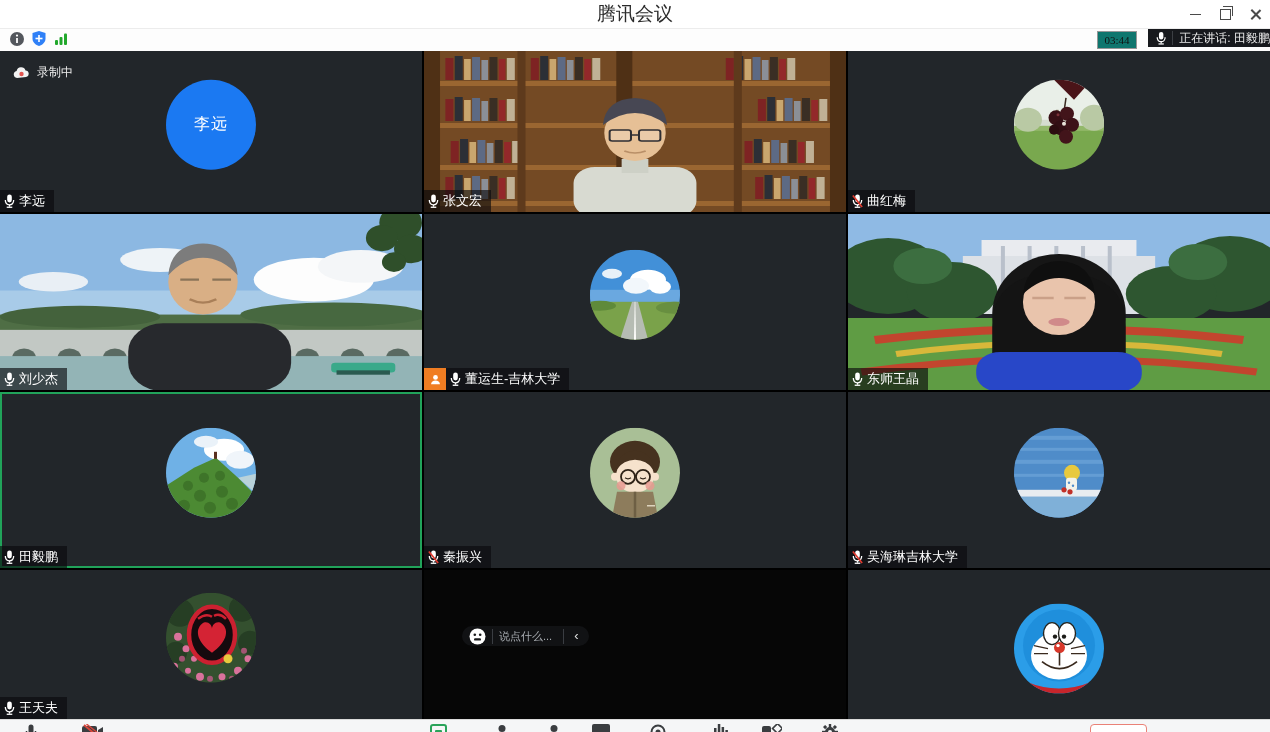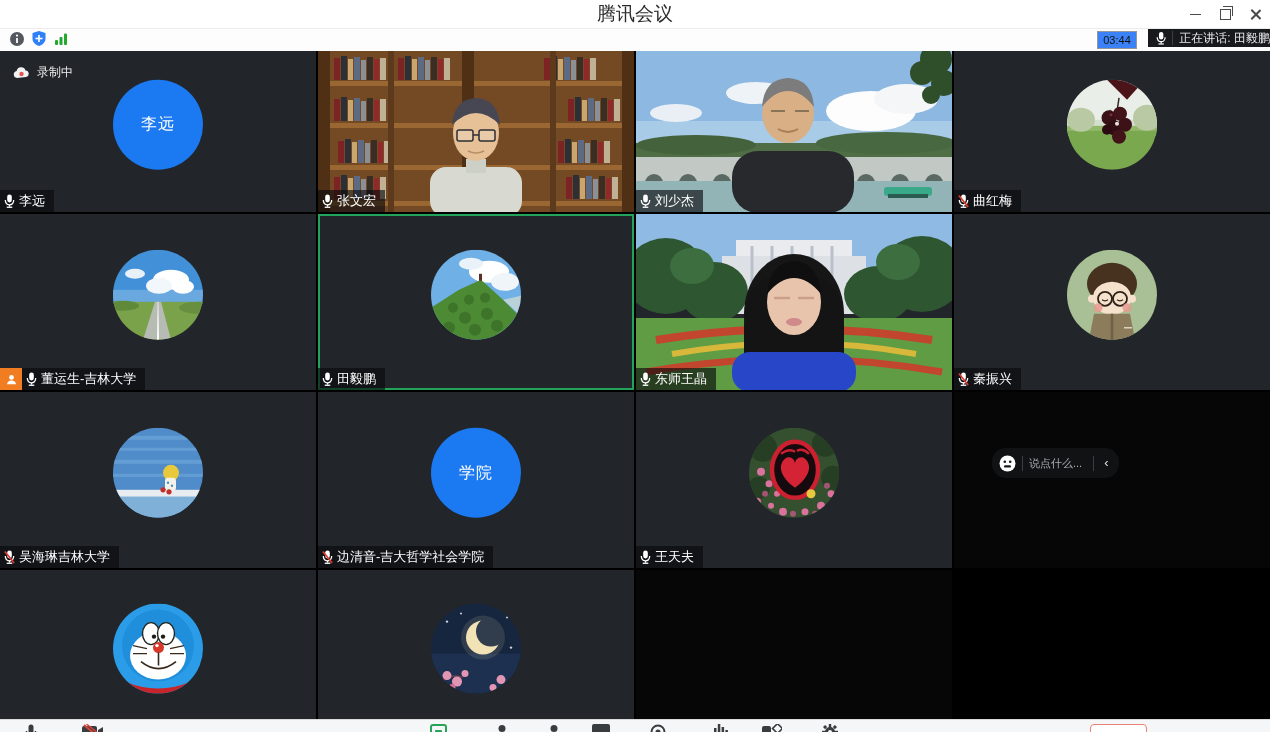--- a/index.html
+++ b/index.html
@@ -13,49 +13,49 @@
   .ico-min{width:11px;height:1px;background:#4a4a4a;display:block;}
   .ico-restore{width:9px;height:9px;border:1px solid #4a4a4a;position:relative;background:#fff;display:block;}
   .ico-restore:before{content:"";position:absolute;left:2px;top:-4px;width:9px;height:9px;border:1px solid #4a4a4a;border-left:none;border-bottom:none;}
   .ico-close{width:11px;height:11px;position:relative;display:block;}
   .ico-close:before,.ico-close:after{content:"";position:absolute;left:5px;top:-1px;width:1.5px;height:13px;background:#4a4a4a;}
   .ico-close:before{transform:rotate(45deg);} .ico-close:after{transform:rotate(-45deg);}
   
   .topbar{position:absolute;top:29px;left:0;width:1270px;height:22px;background:#fdfdfd;z-index:20;}
   .topbar-icons{position:absolute;left:9px;top:2px;display:flex;gap:7px;align-items:center;}
   .tico{width:15px;height:15px;display:flex;align-items:center;justify-content:center;}
-  .timer{position:absolute;right:133px;top:2px;width:38px;height:16px;background:#3b82f6;border:1px solid #979797;
-         font-size:11px;color:#111;display:flex;align-items:center;justify-content:center;}
+  .timer{position:absolute;right:133px;top:2px;width:38px;height:16px;background:#0f766e;border:1px solid #979797;
+         font-size:11px;color:#111;display:flex;align-items:center;justify-content:center;font-family:Liberation Serif, serif;}
   
   .banner{position:absolute;top:29px;right:0;width:122px;height:18px;background:#17191d;z-index:40;
           display:flex;align-items:center;padding-left:7px;overflow:hidden;box-sizing:border-box;}
   .banner-div{width:1px;height:14px;background:#3c3f44;margin:0 6px 0 5px;flex:none;}
   .banner-text{color:#e8e8e8;font-size:12px;white-space:nowrap;}
   
   .grid{position:absolute;top:51px;left:0;width:1270px;height:668px;display:grid;
-        grid-template-columns:repeat(4,1fr);grid-template-rows:161px 176px 176px 149px;gap:2px;background:#000;}
+        grid-template-columns:repeat(3,1fr);grid-template-rows:161px 176px 176px 149px;gap:2px;background:#000;}
   .tile{position:relative;background:#22262a;overflow:hidden;}
   .tile.black{background:#060606;}
   .tile[data-state="true"]{box-shadow:inset 0 0 0 2px #21a35a;}
   .vid{position:absolute;inset:0;width:100%;height:100%;}
   .avatar{position:absolute;left:50%;top:50%;transform:translate(-50%,-58%);width:90px;height:90px;border-radius:50%;overflow:hidden;}
   .avatar.low{transform:translate(-50%,-46%);}
   .avatar.blue{background:#1b79f2;display:flex;align-items:center;justify-content:center;color:#fff;font-size:16px;letter-spacing:1px;}
   
   .nlabel{position:absolute;left:0;bottom:0;height:22px;display:flex;align-items:stretch;z-index:5;}
   .host-badge{width:22px;background:#f07d22;display:flex;align-items:center;justify-content:center;flex:none;}
   .label-main{display:flex;align-items:center;gap:3px;background:rgba(10,10,12,.64);padding:0 9px 0 3px;
               font-size:13px;color:#fff;white-space:nowrap;}
   .mic-slash{visibility:hidden;}
   [data-state="muted"] .mic-slash{visibility:visible;}
   
   .recbadge{position:absolute;left:13px;top:13px;display:flex;align-items:center;gap:7px;z-index:5;}
   .recbadge span{color:#ededed;font-size:12px;}
   
-  .chatpill{position:absolute;left:38px;top:56px;height:30px;border-radius:14px;background:rgba(19,20,22,.9);
+  .chatpill{position:absolute;left:38px;top:56px;height:20px;border-radius:14px;background:rgba(19,20,22,.9);
             display:flex;align-items:center;z-index:6;}
   .chat-emoji{width:30px;display:flex;align-items:center;justify-content:center;}
   .chat-div{width:1px;height:15px;background:#3a3d42;}
   .chat-input{width:58px;background:transparent;border:none;outline:none;font-size:11px;color:#cfcfcf;padding:0 6px;}
   .chat-input::placeholder{color:#a9adb2;}
   .chat-collapse{width:25px;text-align:center;color:#e0e0e0;font-size:13px;line-height:30px;}
   
   .botbar{position:absolute;left:0;top:719px;width:1270px;height:13px;background:#f5f6f7;border-top:1px solid #dadada;z-index:25;}
   .bico{position:absolute;top:4px;}
   .share-btn{width:13px;height:13px;border:2px solid #2aa35a;border-radius:3px;display:flex;align-items:center;justify-content:center;}
@@ -190,20 +190,53 @@
       <line x1="155" y1="84" x2="161" y2="84" stroke="#2e2e33" stroke-width="1.5"></line>
       <path d="M150,100 Q158,104 166,100" fill="none" stroke="#b98f68" stroke-width="1.5"></path>
     </svg>
     <div class="nlabel">
         <div class="label-main" data-state="on">
       <svg width="13" height="15" viewBox="0 0 14 16">
             <use href="#mic-shape"></use>
             <line class="mic-slash" x1="2" y1="1.5" x2="12" y2="14" stroke="#e0392e" stroke-width="1.8"></line>
           </svg>
       <span>张文宏</span>
+        </div>
+      </div>
+  </div>
+
+  <div class="tile">
+    <div class="avatar">
+      <svg width="90" height="90" viewBox="0 0 90 90">
+        <rect width="90" height="56" fill="#e9efe8"></rect>
+        <rect y="40" width="90" height="8" fill="#d5ddd0"></rect>
+        <rect y="48" width="90" height="42" fill="#79a84e"></rect>
+        <rect y="46" width="90" height="5" fill="#93b86a"></rect>
+        <ellipse cx="14" cy="40" rx="14" ry="12" fill="#b9c9a4"></ellipse>
+          <ellipse cx="80" cy="38" rx="14" ry="13" fill="#b9c9a4"></ellipse>
+        <rect x="42" y="30" width="2.5" height="22" fill="#8a8468"></rect>
+        <polygon points="40,0 78,0 60,20" fill="#4a1418"></polygon>
+        <line x1="52" y1="18" x2="50" y2="32" stroke="#3a2a20" stroke-width="1.5"></line>
+        <circle cx="42" cy="38" r="7.5" fill="#381016"></circle>
+          <circle cx="53" cy="34" r="7" fill="#42141a"></circle>
+        <circle cx="47" cy="48" r="7.5" fill="#320e14"></circle>
+          <circle cx="58" cy="45" r="7" fill="#3c1218"></circle>
+        <circle cx="52" cy="57" r="7" fill="#42141a"></circle>
+          <circle cx="40" cy="50" r="5" fill="#2c0c10"></circle>
+        <circle cx="50" cy="44" r="2" fill="#e8e4da"></circle>
+          <circle cx="44" cy="35" r="1.5" fill="#7a3038"></circle>
+      </svg>
+    </div>
+    <div class="nlabel">
+        <div class="label-main" data-state="muted">
+      <svg width="13" height="15" viewBox="0 0 14 16">
+            <use href="#mic-shape"></use>
+            <line class="mic-slash" x1="2" y1="1.5" x2="12" y2="14" stroke="#e0392e" stroke-width="1.8"></line>
+          </svg>
+      <span>曲红梅</span>
         </div>
       </div>
   </div>
 
   <div class="tile">
     <svg class="vid" viewBox="0 0 316 161" preserveAspectRatio="none">
       <rect width="316" height="100" fill="#8cb8e2"></rect>
       <rect y="70" width="316" height="30" fill="#a8cbe8"></rect>
       <ellipse cx="235" cy="60" rx="45" ry="20" fill="#fdfdfd"></ellipse>
         <ellipse cx="270" cy="48" rx="32" ry="15" fill="#f4f6f8"></ellipse>
@@ -245,53 +278,20 @@
             <line class="mic-slash" x1="2" y1="1.5" x2="12" y2="14" stroke="#e0392e" stroke-width="1.8"></line>
           </svg>
       <span>刘少杰</span>
         </div>
       </div>
   </div>
 
   <div class="tile">
     <div class="avatar">
       <svg width="90" height="90" viewBox="0 0 90 90">
-        <rect width="90" height="56" fill="#e9efe8"></rect>
-        <rect y="40" width="90" height="8" fill="#d5ddd0"></rect>
-        <rect y="48" width="90" height="42" fill="#79a84e"></rect>
-        <rect y="46" width="90" height="5" fill="#93b86a"></rect>
-        <ellipse cx="14" cy="40" rx="14" ry="12" fill="#b9c9a4"></ellipse>
-          <ellipse cx="80" cy="38" rx="14" ry="13" fill="#b9c9a4"></ellipse>
-        <rect x="42" y="30" width="2.5" height="22" fill="#8a8468"></rect>
-        <polygon points="40,0 78,0 60,20" fill="#4a1418"></polygon>
-        <line x1="52" y1="18" x2="50" y2="32" stroke="#3a2a20" stroke-width="1.5"></line>
-        <circle cx="42" cy="38" r="7.5" fill="#381016"></circle>
-          <circle cx="53" cy="34" r="7" fill="#42141a"></circle>
-        <circle cx="47" cy="48" r="7.5" fill="#320e14"></circle>
-          <circle cx="58" cy="45" r="7" fill="#3c1218"></circle>
-        <circle cx="52" cy="57" r="7" fill="#42141a"></circle>
-          <circle cx="40" cy="50" r="5" fill="#2c0c10"></circle>
-        <circle cx="50" cy="44" r="2" fill="#e8e4da"></circle>
-          <circle cx="44" cy="35" r="1.5" fill="#7a3038"></circle>
-      </svg>
-    </div>
-    <div class="nlabel">
-        <div class="label-main" data-state="muted">
-      <svg width="13" height="15" viewBox="0 0 14 16">
-            <use href="#mic-shape"></use>
-            <line class="mic-slash" x1="2" y1="1.5" x2="12" y2="14" stroke="#e0392e" stroke-width="1.8"></line>
-          </svg>
-      <span>曲红梅</span>
-        </div>
-      </div>
-  </div>
-
-  <div class="tile">
-    <div class="avatar">
-      <svg width="90" height="90" viewBox="0 0 90 90">
         <rect width="90" height="55" fill="#4290d8"></rect>
           <rect y="40" width="90" height="15" fill="#6aa8e0"></rect>
         <ellipse cx="58" cy="30" rx="18" ry="10" fill="#fff"></ellipse>
           <ellipse cx="46" cy="36" rx="13" ry="8" fill="#f2f7fb"></ellipse>
         <ellipse cx="70" cy="37" rx="11" ry="7" fill="#fff"></ellipse>
           <ellipse cx="22" cy="24" rx="10" ry="5" fill="#e8f1f8"></ellipse>
         <rect y="52" width="90" height="38" fill="#7aa24a"></rect>
         <ellipse cx="10" cy="56" rx="16" ry="5" fill="#5f8a3a"></ellipse>
           <ellipse cx="84" cy="58" rx="18" ry="6" fill="#688f40"></ellipse>
         <polygon points="30,90 58,90 48,52 42,52" fill="#b6bcb3"></polygon>
@@ -304,53 +304,20 @@
           <circle cx="11" cy="7.5" r="4" fill="#fff"></circle>
             <path d="M3.5,19 a7.5,6.5 0 0 1 15,0 z" fill="#fff"></path>
         </svg>
       </div>
       <div class="label-main" data-state="on">
         <svg width="13" height="15" viewBox="0 0 14 16">
             <use href="#mic-shape"></use>
             <line class="mic-slash" x1="2" y1="1.5" x2="12" y2="14" stroke="#e0392e" stroke-width="1.8"></line>
           </svg>
         <span>董运生-吉林大学</span>
-        </div>
-      </div>
-  </div>
-
-  <div class="tile" data-state="true">
-    <div class="avatar">
-      <svg width="90" height="90" viewBox="0 0 90 90">
-        <rect width="90" height="90" fill="#6fb1e6"></rect>
-        <ellipse cx="58" cy="22" rx="20" ry="11" fill="#fff"></ellipse>
-          <ellipse cx="74" cy="32" rx="14" ry="9" fill="#f0f5fa"></ellipse>
-        <ellipse cx="40" cy="14" rx="12" ry="6" fill="#eaf2f9"></ellipse>
-        <polygon points="72,50 90,66 90,46" fill="#b9d2da"></polygon>
-        <polygon points="0,90 0,58 28,40 50,30 72,50 90,68 90,90" fill="#4c8a33"></polygon>
-        <g fill="#3e7429">
-            <circle cx="22" cy="58" r="5"></circle>
-            <circle cx="38" cy="50" r="5"></circle>
-            <circle cx="54" cy="48" r="5"></circle>
-            <circle cx="34" cy="68" r="6"></circle>
-            <circle cx="56" cy="64" r="6"></circle>
-            <circle cx="18" cy="78" r="6"></circle>
-            <circle cx="44" cy="80" r="6"></circle>
-            <circle cx="66" cy="76" r="6"></circle>
-          </g>
-        <rect x="48" y="24" width="3" height="7" fill="#5a3020"></rect>
-      </svg>
-    </div>
-    <div class="nlabel">
-        <div class="label-main" data-state="on">
-      <svg width="13" height="15" viewBox="0 0 14 16">
-            <use href="#mic-shape"></use>
-            <line class="mic-slash" x1="2" y1="1.5" x2="12" y2="14" stroke="#e0392e" stroke-width="1.8"></line>
-          </svg>
-      <span>田毅鹏</span>
         </div>
       </div>
   </div>
 
   <div class="tile">
     <svg class="vid" viewBox="0 0 316 176" preserveAspectRatio="none">
       <rect width="316" height="80" fill="#8fbae4"></rect>
       <rect x="100" y="26" width="116" height="74" fill="#e9ebef"></rect>
       <rect x="86" y="42" width="144" height="58" fill="#dde1e6"></rect>
       <g stroke="#b9c0cb" stroke-width="3">
@@ -386,20 +353,53 @@
         <div class="label-main" data-state="on">
       <svg width="13" height="15" viewBox="0 0 14 16">
             <use href="#mic-shape"></use>
             <line class="mic-slash" x1="2" y1="1.5" x2="12" y2="14" stroke="#e0392e" stroke-width="1.8"></line>
           </svg>
       <span>东师王晶</span>
         </div>
       </div>
   </div>
 
+  <div class="tile" data-state="true">
+    <div class="avatar">
+      <svg width="90" height="90" viewBox="0 0 90 90">
+        <rect width="90" height="90" fill="#6fb1e6"></rect>
+        <ellipse cx="58" cy="22" rx="20" ry="11" fill="#fff"></ellipse>
+          <ellipse cx="74" cy="32" rx="14" ry="9" fill="#f0f5fa"></ellipse>
+        <ellipse cx="40" cy="14" rx="12" ry="6" fill="#eaf2f9"></ellipse>
+        <polygon points="72,50 90,66 90,46" fill="#b9d2da"></polygon>
+        <polygon points="0,90 0,58 28,40 50,30 72,50 90,68 90,90" fill="#4c8a33"></polygon>
+        <g fill="#3e7429">
+            <circle cx="22" cy="58" r="5"></circle>
+            <circle cx="38" cy="50" r="5"></circle>
+            <circle cx="54" cy="48" r="5"></circle>
+            <circle cx="34" cy="68" r="6"></circle>
+            <circle cx="56" cy="64" r="6"></circle>
+            <circle cx="18" cy="78" r="6"></circle>
+            <circle cx="44" cy="80" r="6"></circle>
+            <circle cx="66" cy="76" r="6"></circle>
+          </g>
+        <rect x="48" y="24" width="3" height="7" fill="#5a3020"></rect>
+      </svg>
+    </div>
+    <div class="nlabel">
+        <div class="label-main" data-state="on">
+      <svg width="13" height="15" viewBox="0 0 14 16">
+            <use href="#mic-shape"></use>
+            <line class="mic-slash" x1="2" y1="1.5" x2="12" y2="14" stroke="#e0392e" stroke-width="1.8"></line>
+          </svg>
+      <span>田毅鹏</span>
+        </div>
+      </div>
+  </div>
+
   <div class="tile">
     <div class="avatar">
       <svg width="90" height="90" viewBox="0 0 90 90">
         <rect width="90" height="90" fill="#a9bf96"></rect>
         <ellipse cx="45" cy="34" rx="25" ry="21" fill="#46321f"></ellipse>
         <circle cx="25" cy="49" r="4" fill="#f6e2cc"></circle>
           <circle cx="65" cy="49" r="4" fill="#f6e2cc"></circle>
         <ellipse cx="45" cy="48" rx="19" ry="17" fill="#f6e2cc"></ellipse>
         <path d="M26,42 Q28,24 45,23 Q62,24 64,42 Q56,32 45,32 Q34,32 26,42 Z" fill="#46321f"></path>
         <circle cx="38" cy="49" r="7" fill="none" stroke="#2f2317" stroke-width="1.8"></circle>
@@ -448,34 +448,20 @@
         <div class="label-main" data-state="muted">
       <svg width="13" height="15" viewBox="0 0 14 16">
             <use href="#mic-shape"></use>
             <line class="mic-slash" x1="2" y1="1.5" x2="12" y2="14" stroke="#e0392e" stroke-width="1.8"></line>
           </svg>
       <span>吴海琳吉林大学</span>
         </div>
       </div>
   </div>
 
-  <div class="tile">
-    <div class="avatar blue">
-        <span>学院</span>
-      </div>
-    <div class="nlabel">
-        <div class="label-main" data-state="muted">
-      <svg width="13" height="15" viewBox="0 0 14 16">
-            <use href="#mic-shape"></use>
-            <line class="mic-slash" x1="2" y1="1.5" x2="12" y2="14" stroke="#e0392e" stroke-width="1.8"></line>
-          </svg>
-      <span>边清音-吉大哲学社会学院</span>
-        </div>
-      </div>
-  </div>
 
 
   <div class="tile">
     <div class="avatar">
       <svg width="90" height="90" viewBox="0 0 90 90">
         <rect width="90" height="90" fill="#34502f"></rect>
         <g fill="#263e24">
             <circle cx="14" cy="20" r="14"></circle>
             <circle cx="76" cy="16" r="13"></circle>
             <circle cx="84" cy="50" r="12"></circle>

